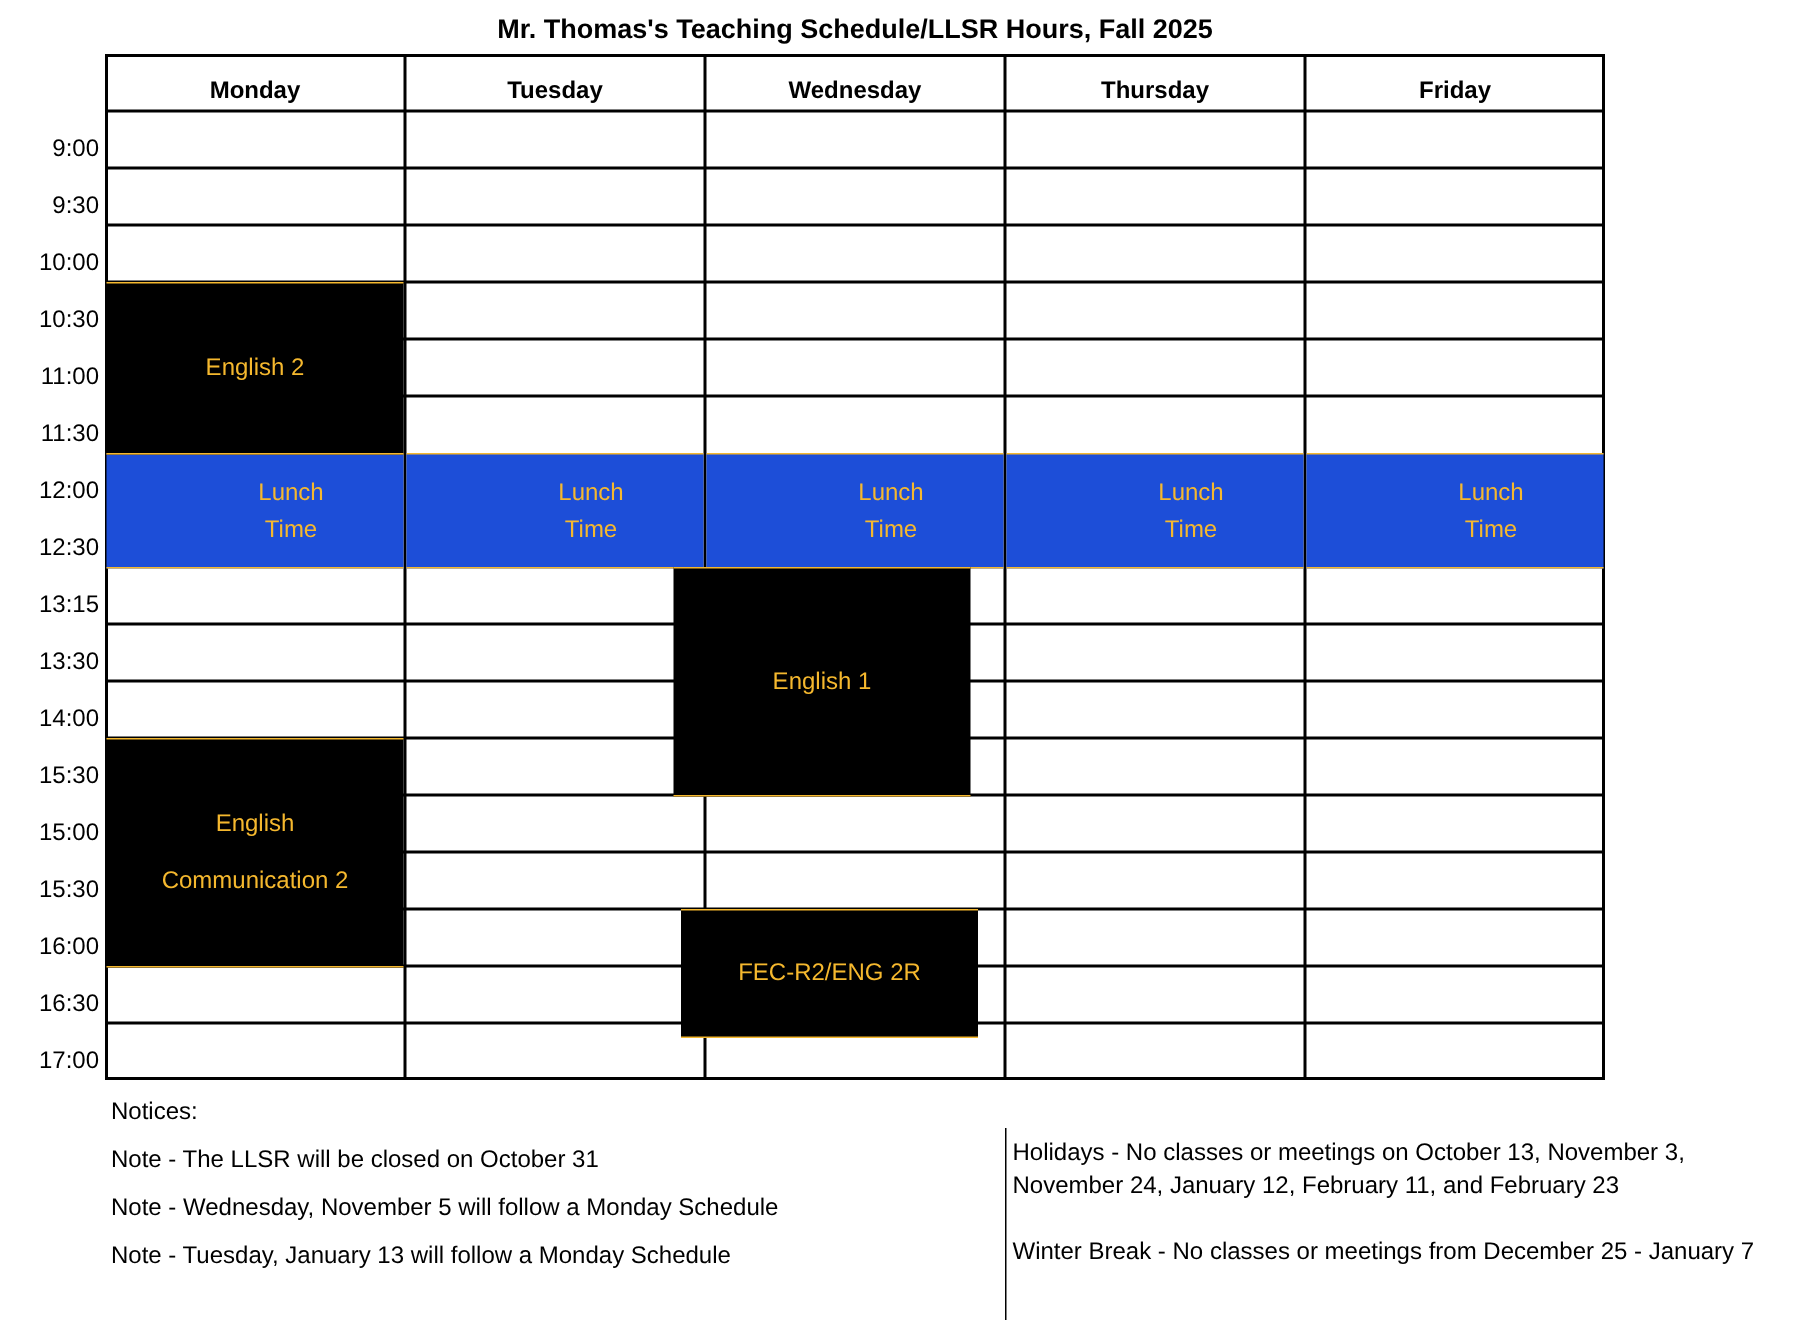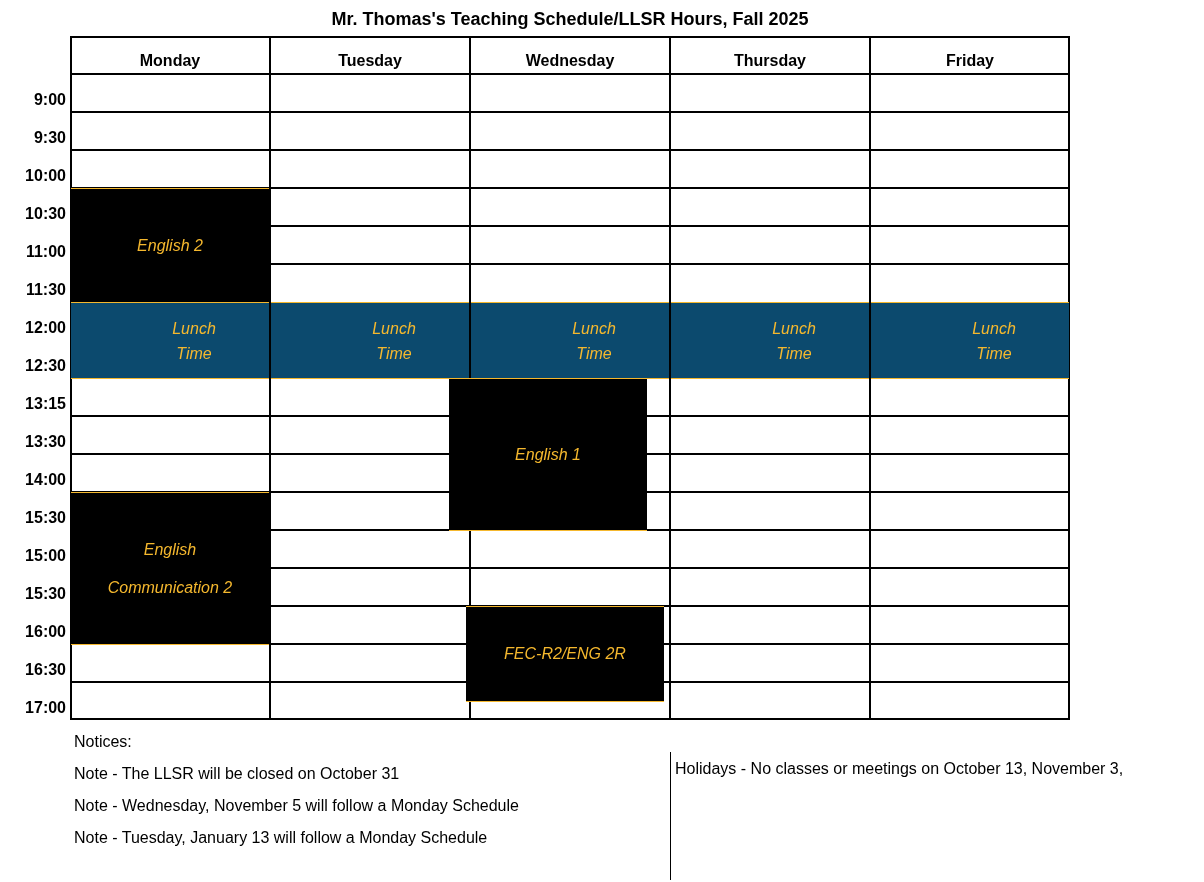--- a/index.html
+++ b/index.html
@@ -2,24 +2,24 @@
 <html><head>
 <meta charset="utf-8">
 <style>
   html,body{margin:0;padding:0;background:#fff;}
   body{width:1204px;height:882px;position:relative;overflow:hidden;font-family:"Liberation Sans","DejaVu Sans",sans-serif;color:#000;}
   .title{position:absolute;left:70px;width:1000px;top:9px;text-align:center;font-weight:bold;font-size:18px;}
   .grid{position:absolute;left:70px;top:36px;width:1000px;height:684px;border:2px solid #000;box-sizing:border-box;}
   .colline{position:absolute;top:36px;height:684px;width:2px;background:#000;}
   .rowline{position:absolute;height:1.5px;background:#000;}
   .dayhdr{position:absolute;top:52px;width:200px;text-align:center;font-weight:bold;font-size:16px;}
-  .time{position:absolute;left:0;width:66px;text-align:right;font-size:16px;font-weight:bold;}
-  .block{position:absolute;display:flex;flex-direction:column;align-items:center;justify-content:center;text-align:center;color:#F5B82E;font-size:16px;box-sizing:border-box;border-top:1.5px solid #F5B82E;border-bottom:1.5px solid #F5B82E;font-style:italic;}
+  .time{position:absolute;left:0;width:66px;text-align:right;font-size:16px;}
+  .block{position:absolute;display:flex;flex-direction:column;align-items:center;justify-content:center;text-align:center;color:#F5B82E;font-size:16px;box-sizing:border-box;border-top:1.5px solid #F5B82E;border-bottom:1.5px solid #F5B82E;}
   .block.class{background:#000;}
-  .block.lunch{background:#0c4a6e;line-height:25px;padding-left:48px;}
+  .block.lunch{background:#1d4ed8;line-height:25px;padding-left:48px;}
   .notes{position:absolute;left:74px;top:731px;font-size:16px;}
   .notes div{height:32px;line-height:22px;}
   .vsep{position:absolute;left:670px;top:752px;width:1px;height:128px;background:#000;}
   .right-notes{position:absolute;left:675px;top:758px;font-size:16px;line-height:22px;}
 </style>
 </head>
 <body>
 
 <div class="title">Mr. Thomas's Teaching Schedule/LLSR Hours, Fall 2025</div>
 
@@ -93,28 +93,30 @@
 <div class="block class" style="left:71px;top:188px;width:198px;height:115px">
   <span>English 2</span>
 </div>
 <div class="block class" style="left:449px;top:378px;width:198px;height:153px">
   <span>English 1</span>
 </div>
 <div class="block class" style="left:71px;top:492px;width:198px;height:153px;line-height:38px">
   <span>English</span>
   <span>Communication 2</span>
 </div>
-<div class="block class" style="left:466px;top:606px;width:198px;height:96px">
+<div class="block class" style="left:454px;top:606px;width:198px;height:86px">
   <span>FEC-R2/ENG 2R</span>
 </div>
 
 <div class="notes">
   <div>Notices:</div>
   <div>Note - The LLSR will be closed on October 31</div>
   <div>Note - Wednesday, November 5 will follow a Monday Schedule</div>
   <div>Note - Tuesday, January 13 will follow a Monday Schedule</div>
 </div>
 
 <div class="vsep"></div>
 
 <div class="right-notes">
   <div>Holidays - No classes or meetings on October 13, November 3,</div>
+  <div>November 24, January 12, February 11, and February 23</div>
+  <div style="margin-top:22px">Winter Break - No classes or meetings from December 25 - January 7</div>
 </div>
 
 </body></html>

